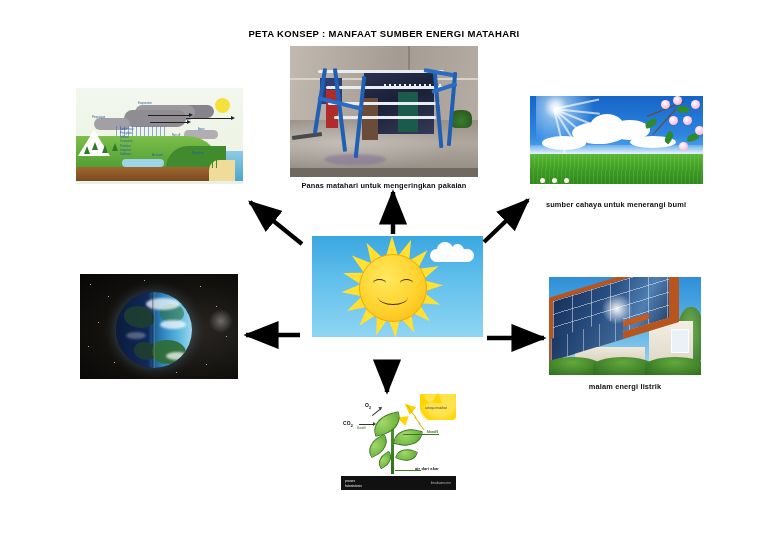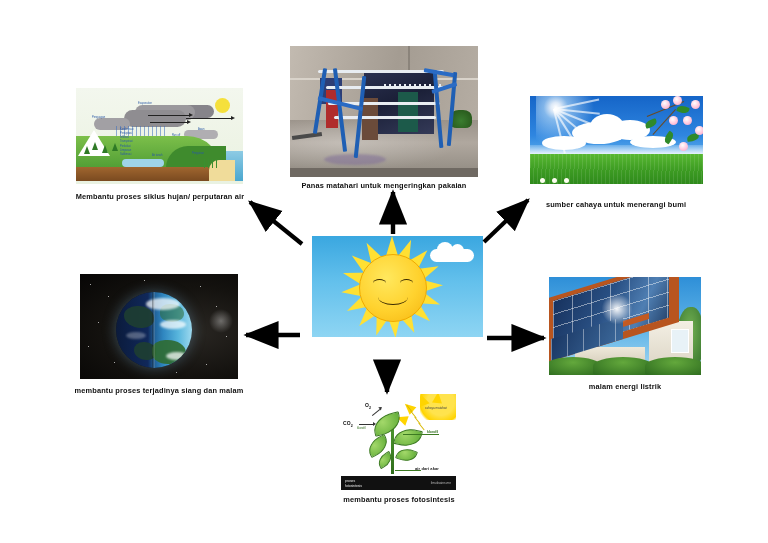--- a/index.html
+++ b/index.html
@@ -497,20 +497,21 @@
   .sn .cloud::after {
     content: ""; position: absolute; left: 21px; top: -5px;
     width: 13px; height: 13px; border-radius: 50%; background: #ffffff;
   }
 </style>
 </head>
 <body>
 
 <div id="canvas">
 
+  <div class="map-title">PETA KONSEP : MANFAAT SUMBER ENERGI MATAHARI</div>
 
   <div class="node" style="left:76px; top:88px;">
     <div class="thumb wc">
       <div class="sun"></div>
       <div class="cloudA"></div>
       <div class="cloudB"></div>
       <div class="cloudC"></div>
       <div class="rain"></div>
       <div class="sea"></div>
       <div class="land"></div>
@@ -531,21 +532,20 @@
       <div class="arrw" style="left:74px; top:34px; width:38px;"></div>
       <div class="arrw" style="left:110px; top:30px; width:46px;"></div>
       <div class="txt" style="left:62px; top:14px;">Evaporation</div>
       <div class="txt" style="left:16px; top:28px;">Penguapan</div>
       <div class="txt" style="left:44px; top:40px; line-height:1.6;">Kondensasi<br>Presipitasi<br>Infiltrasi<br>Transpirasi<br>Perkolasi<br>Limpasan<br>Sublimasi</div>
       <div class="txt" style="left:96px; top:46px;">Run off</div>
       <div class="txt" style="left:122px; top:40px;">Awan</div>
       <div class="txt" style="left:116px; top:64px;">Pengairan</div>
       <div class="txt" style="left:76px; top:66px;">Air tanah</div>
     </div>
-    <div class="caption" style="left:-36px; top:104px;">Membantu proses siklus hujan/ perputaran air</div>
   </div>
 
   <div class="node" style="left:530px; top:96px;">
     <div class="thumb gf">
       <div class="sunburst"></div>
       <div class="ray" style="transform:rotate(6deg);"></div>
       <div class="ray" style="transform:rotate(22deg);"></div>
       <div class="ray" style="transform:rotate(40deg);"></div>
       <div class="ray" style="transform:rotate(58deg);"></div>
       <div class="ray" style="transform:rotate(-12deg);"></div>
@@ -650,21 +650,20 @@
         <div class="contd" style="left:18px; top:50px; width:22px; height:18px;"></div>
         <div class="cont" style="left:36px; top:48px; width:34px; height:24px;"></div>
         <div class="cont" style="left:44px; top:12px; width:24px; height:18px; opacity:.55;"></div>
         <div class="cl1" style="left:30px; top:6px;  width:34px; height:12px;"></div>
         <div class="cl1" style="left:44px; top:28px; width:26px; height:9px;"></div>
         <div class="cl1" style="left:10px; top:40px; width:20px; height:7px; opacity:.4;"></div>
         <div class="cl1" style="left:50px; top:60px; width:22px; height:8px;"></div>
         <div class="term"></div>
       </div>
     </div>
-    <div class="caption" style="left:-41px; top:112px;">membantu proses terjadinya siang dan malam</div>
   </div>
 
   <div class="node" style="left:549px; top:277px;">
     <div class="thumb sp">
       <div class="tree"></div>
       <div class="wall"></div>
       <div class="window"></div>
       <div class="roofbase"></div>
       <div class="panels"></div>
       <div class="eave"></div>
@@ -711,21 +710,20 @@
       <div class="lead" style="left:54px; top:76px; width:26px;"></div>
       <div class="lbl" style="left:74px; top:72px; font-size:4px;">air dari akar</div>
       <div class="tinytxt" style="left:84px; top:12px;">cahaya matahari</div>
       <div class="tinytxt" style="left:16px; top:32px; color:#2f6d1c;">klorofil</div>
 
       <div class="bottombar">
         <div class="bb-l">proses<br>fotosintesis</div>
         <div class="bb-r">ilmuksains.me</div>
       </div>
     </div>
-    <div class="caption" style="left:-62px; top:101px;">membantu proses fotosintesis</div>
   </div>
 
   <div class="node" style="left:312px; top:236px;">
     <div class="thumb sn">
       <div class="rays">
         <div class="ray" style="transform:rotate(0deg)   translateY(-21px);"></div>
         <div class="ray" style="transform:rotate(22deg)  translateY(-21px);"></div>
         <div class="ray" style="transform:rotate(44deg)  translateY(-21px);"></div>
         <div class="ray" style="transform:rotate(66deg)  translateY(-21px);"></div>
         <div class="ray" style="transform:rotate(88deg)  translateY(-21px);"></div>

